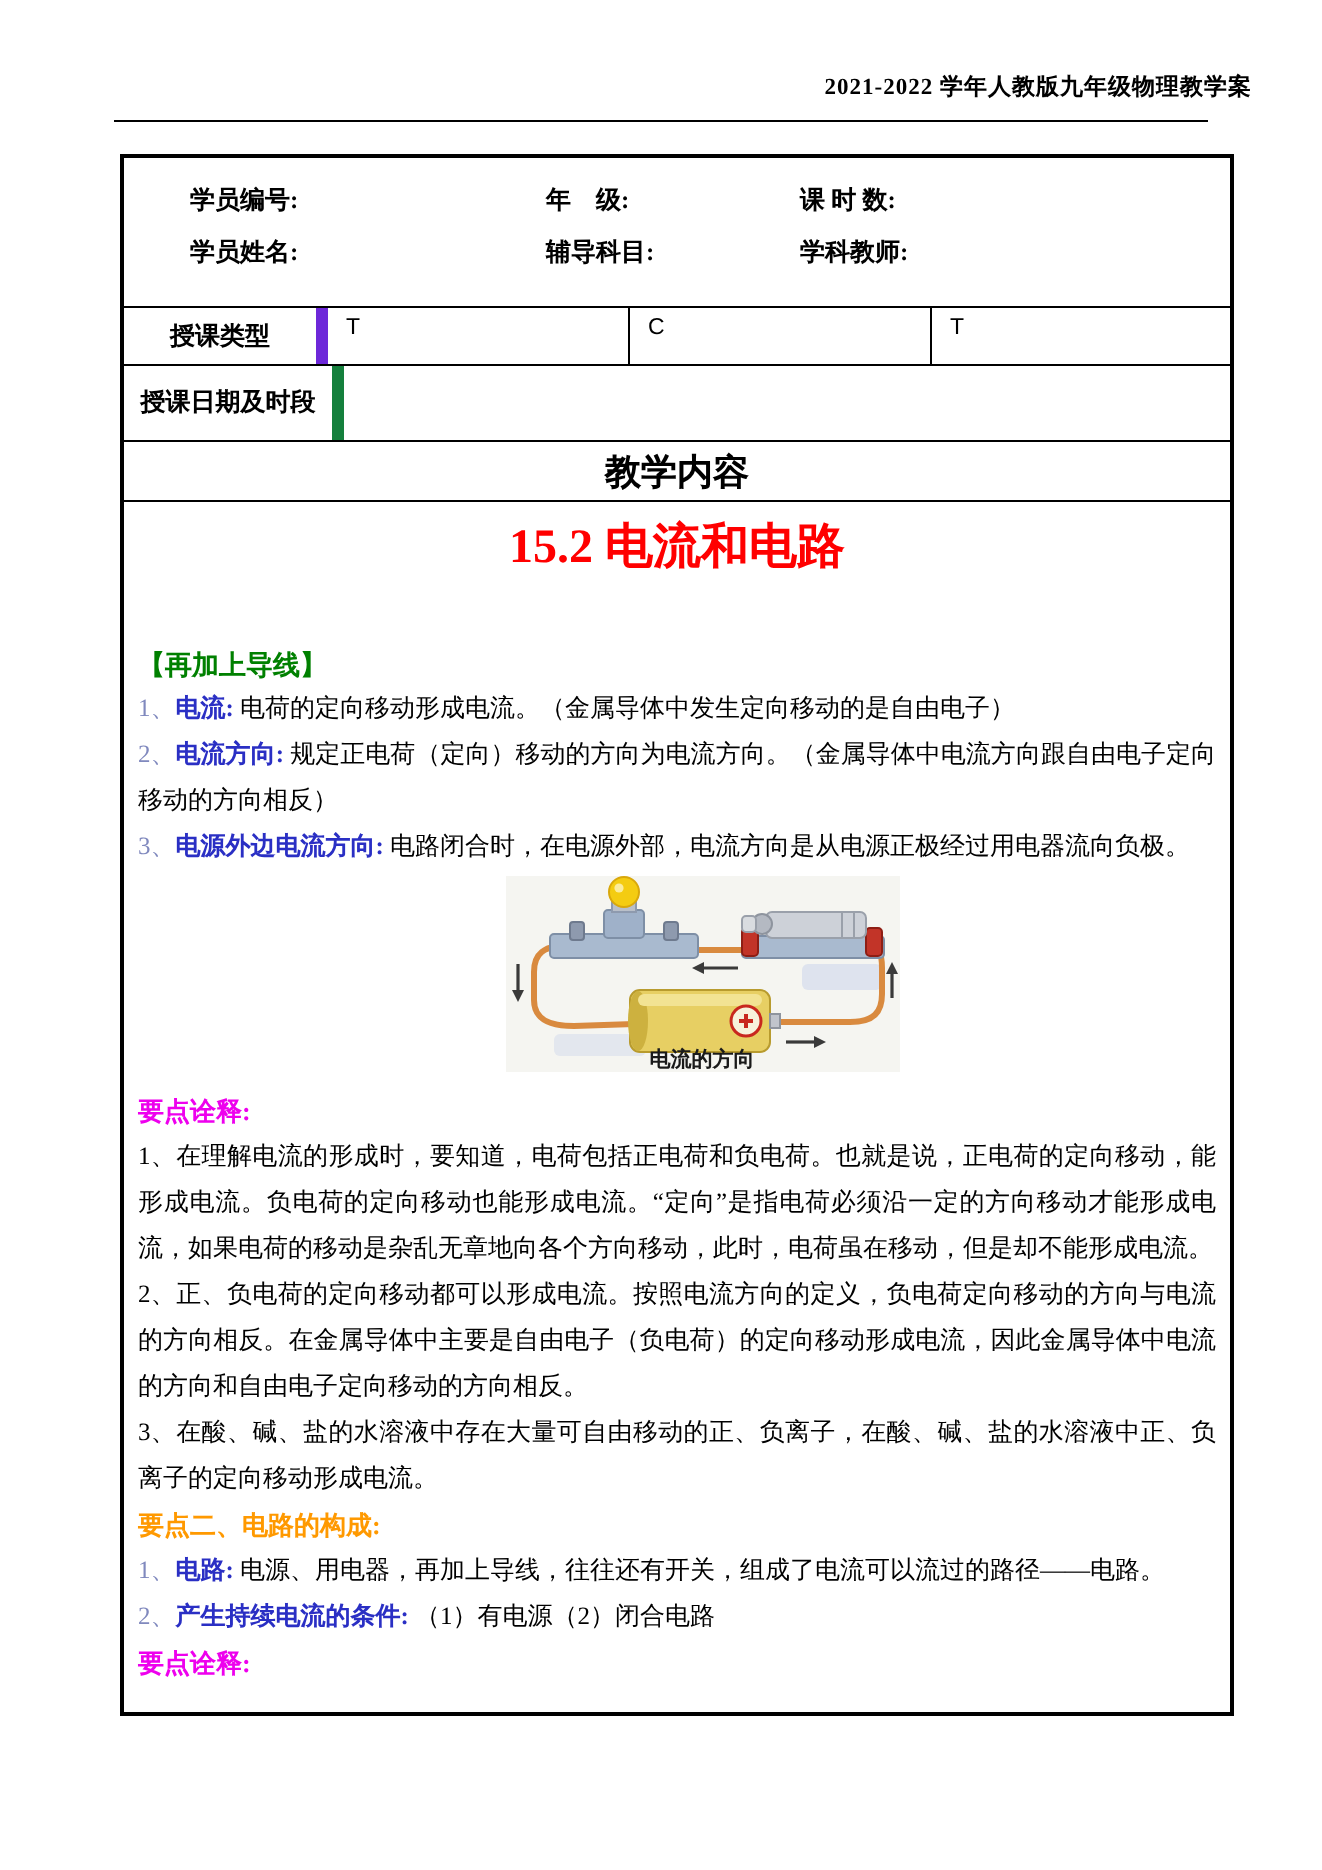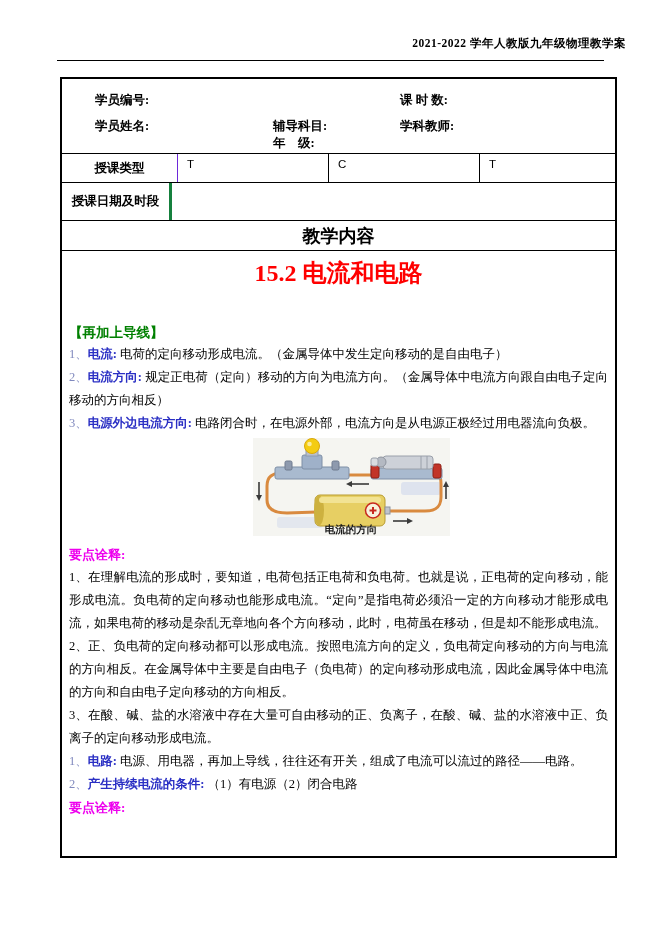--- a/index.html
+++ b/index.html
@@ -9,32 +9,32 @@
   .header-title { position:absolute; top:36px; left:0; width:626px; text-align:right;
                   font-size:11.5px; font-weight:bold; letter-spacing:0.5px; }
   .header-rule  { position:absolute; top:60px; left:57px; width:547px; height:1px; background:#000; }
 
   .doc-table { position:absolute; top:77px; left:60px; width:557px; height:781px;
                border:2px solid #000; display:flex; flex-direction:column; }
   .trow { border-bottom:1px solid #000; }
 
   .row-info { height:75px; position:relative; font-weight:bold; font-size:12.5px; }
   .info-cell { position:absolute; white-space:pre; }
-  .ic1 { left:33px;  top:13px; } .ic2 { left:211px; top:13px;margin-top:43px; } .ic3 { left:338px; top:13px; }
+  .ic1 { left:33px;  top:13px; } .ic2 { left:211px; top:13px; } .ic3 { left:338px; top:13px; }
   .ic4 { left:33px;  top:39px; } .ic5 { left:211px; top:39px; } .ic6 { left:338px; top:39px; }
 
   .row-type { height:29px; display:flex; }
-  .cell-label { width:116px; border-right:1px solid #6d28d9; display:flex; align-items:center;
+  .cell-label { width:102px; border-right:6px solid #6d28d9; display:flex; align-items:center;
                 justify-content:center; font-weight:bold; font-size:12.5px; }
   .cell-val { width:151px; border-right:1px solid #000; padding:4px 0 0 9px;
               font-family:"Liberation Sans", sans-serif; font-size:11.5px; }
   .cell-val:last-child { border-right:none; flex:1; }
 
   .row-date { height:38px; display:flex; }
-  .cell-label-wide { width:110px; border-right:3px solid #15803d; display:flex; align-items:center;
+  .cell-label-wide { width:110px; border-right:6px solid #15803d; display:flex; align-items:center;
                      justify-content:center; font-weight:bold; font-size:12.5px; }
   .cell-empty { flex:1; }
 
   .row-chead { height:30px; display:flex; align-items:center; justify-content:center;
                font-weight:bold; font-size:18px; }
 
   .row-main { flex:1; border-bottom:none; padding:0 7px; overflow:hidden; }
 
   .lesson-title { margin-top:6px; text-align:center; color:#ff0000; font-size:24px; font-weight:bold; }
   .outline-header { margin-top:34px; color:#008000; font-weight:bold; font-size:13.5px; line-height:20px; }
@@ -132,19 +132,20 @@
       <path d="M 154 80 L 160 83 L 154 86 Z" fill="#3a3a3a"></path>
 
       <text x="98" y="95" text-anchor="middle" font-size="10.5" font-weight="bold" fill="#1a1a1a" font-family="Liberation Serif, serif">电流的方向</text>
     </svg>
 
     <div class="notes-header">要点诠释:</div>
     <div class="note-para">1、在理解电流的形成时，要知道，电荷包括正电荷和负电荷。也就是说，正电荷的定向移动，能形成电流。负电荷的定向移动也能形成电流。“定向”是指电荷必须沿一定的方向移动才能形成电流，如果电荷的移动是杂乱无章地向各个方向移动，此时，电荷虽在移动，但是却不能形成电流。</div>
     <div class="note-para">2、正、负电荷的定向移动都可以形成电流。按照电流方向的定义，负电荷定向移动的方向与电流的方向相反。在金属导体中主要是自由电子（负电荷）的定向移动形成电流，因此金属导体中电流的方向和自由电子定向移动的方向相反。</div>
     <div class="note-para">3、在酸、碱、盐的水溶液中存在大量可自由移动的正、负离子，在酸、碱、盐的水溶液中正、负离子的定向移动形成电流。</div>
 
+    <div class="point-header">要点二、电路的构成:</div>
     <div class="body-line"><span class="num">1、</span><span class="blue-label">电路:</span> <span>电源、用电器，再加上导线，往往还有开关，组成了电流可以流过的路径——电路。</span></div>
     <div class="body-line"><span class="num">2、</span><span class="blue-label">产生持续电流的条件:</span> <span>（1）有电源（2）闭合电路</span></div>
 
     <div class="notes-header">要点诠释:</div>
 
   </div>
 </div>
 
 </body></html>

